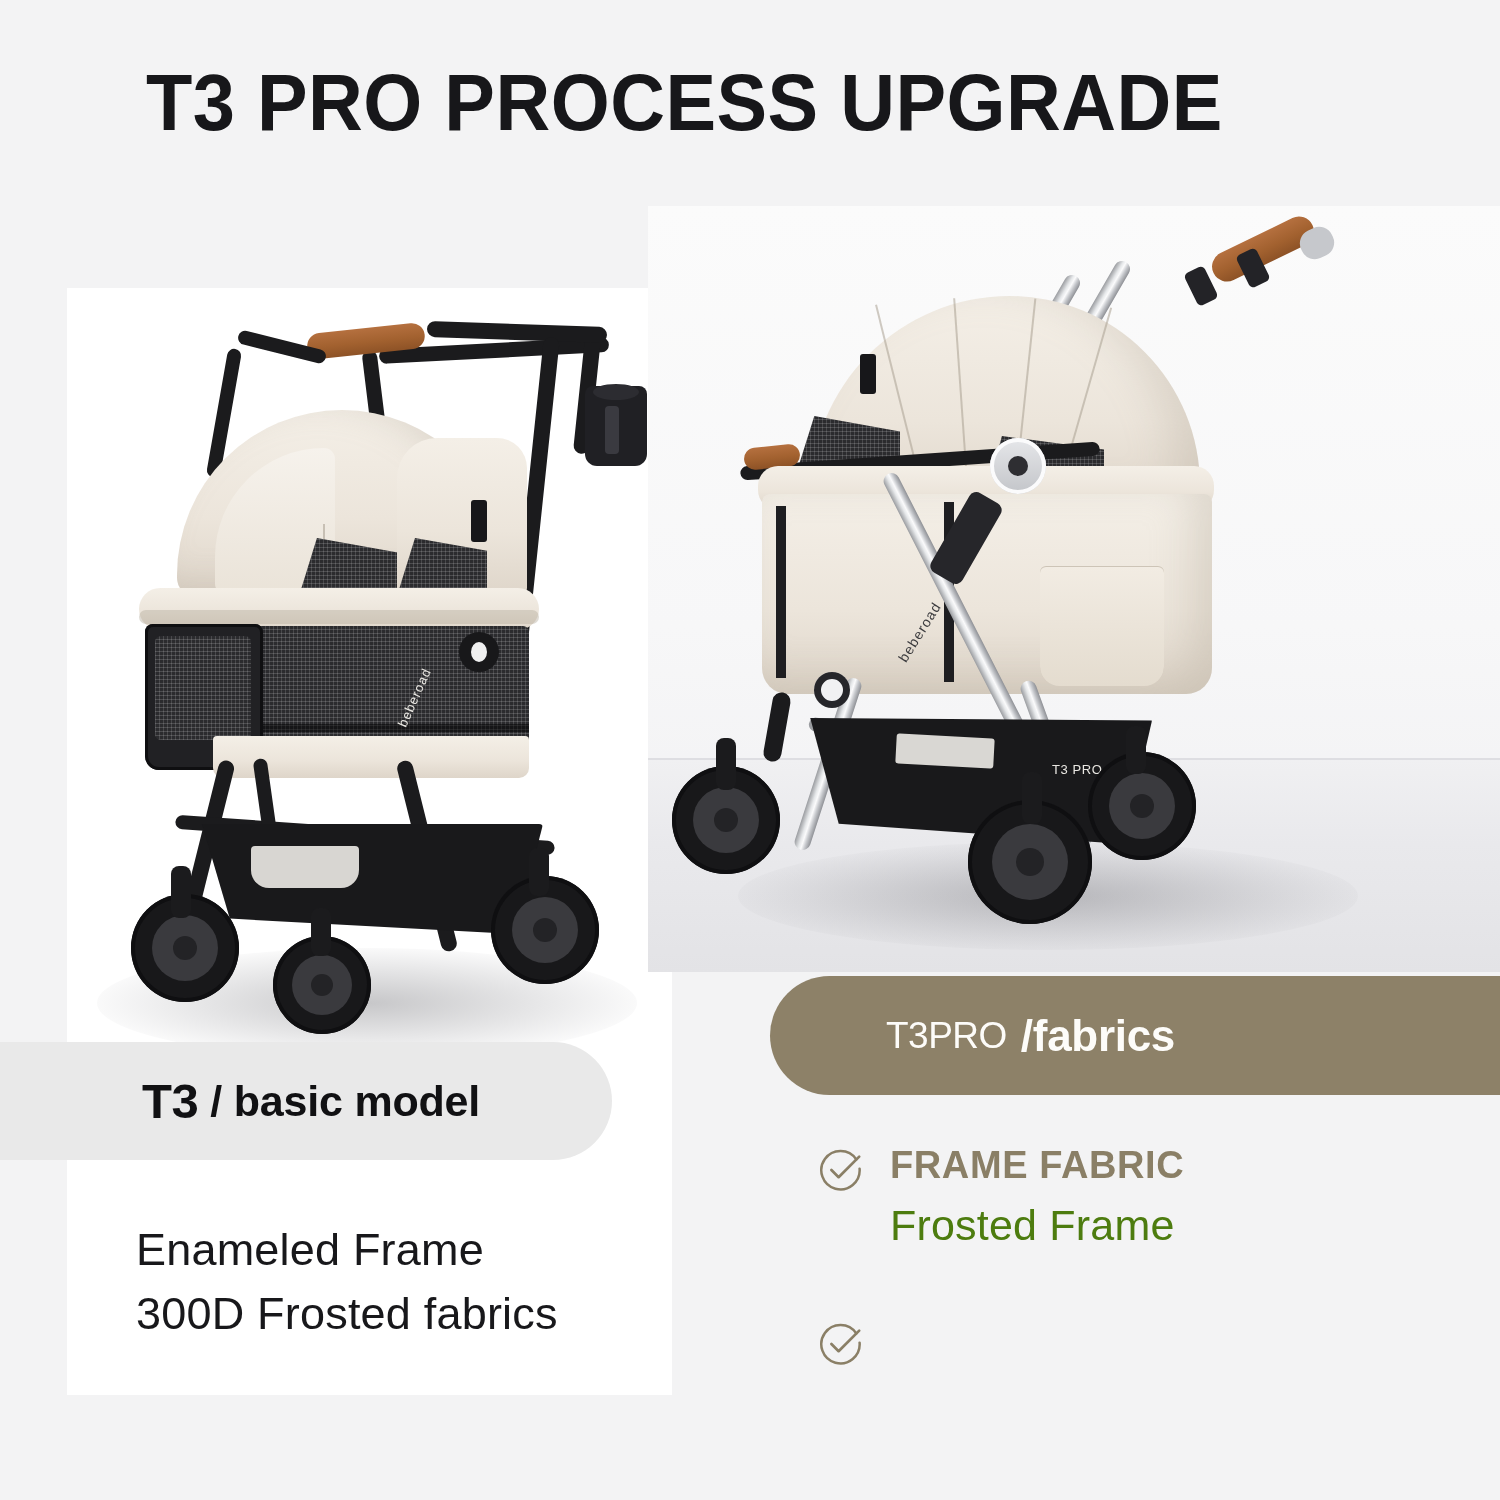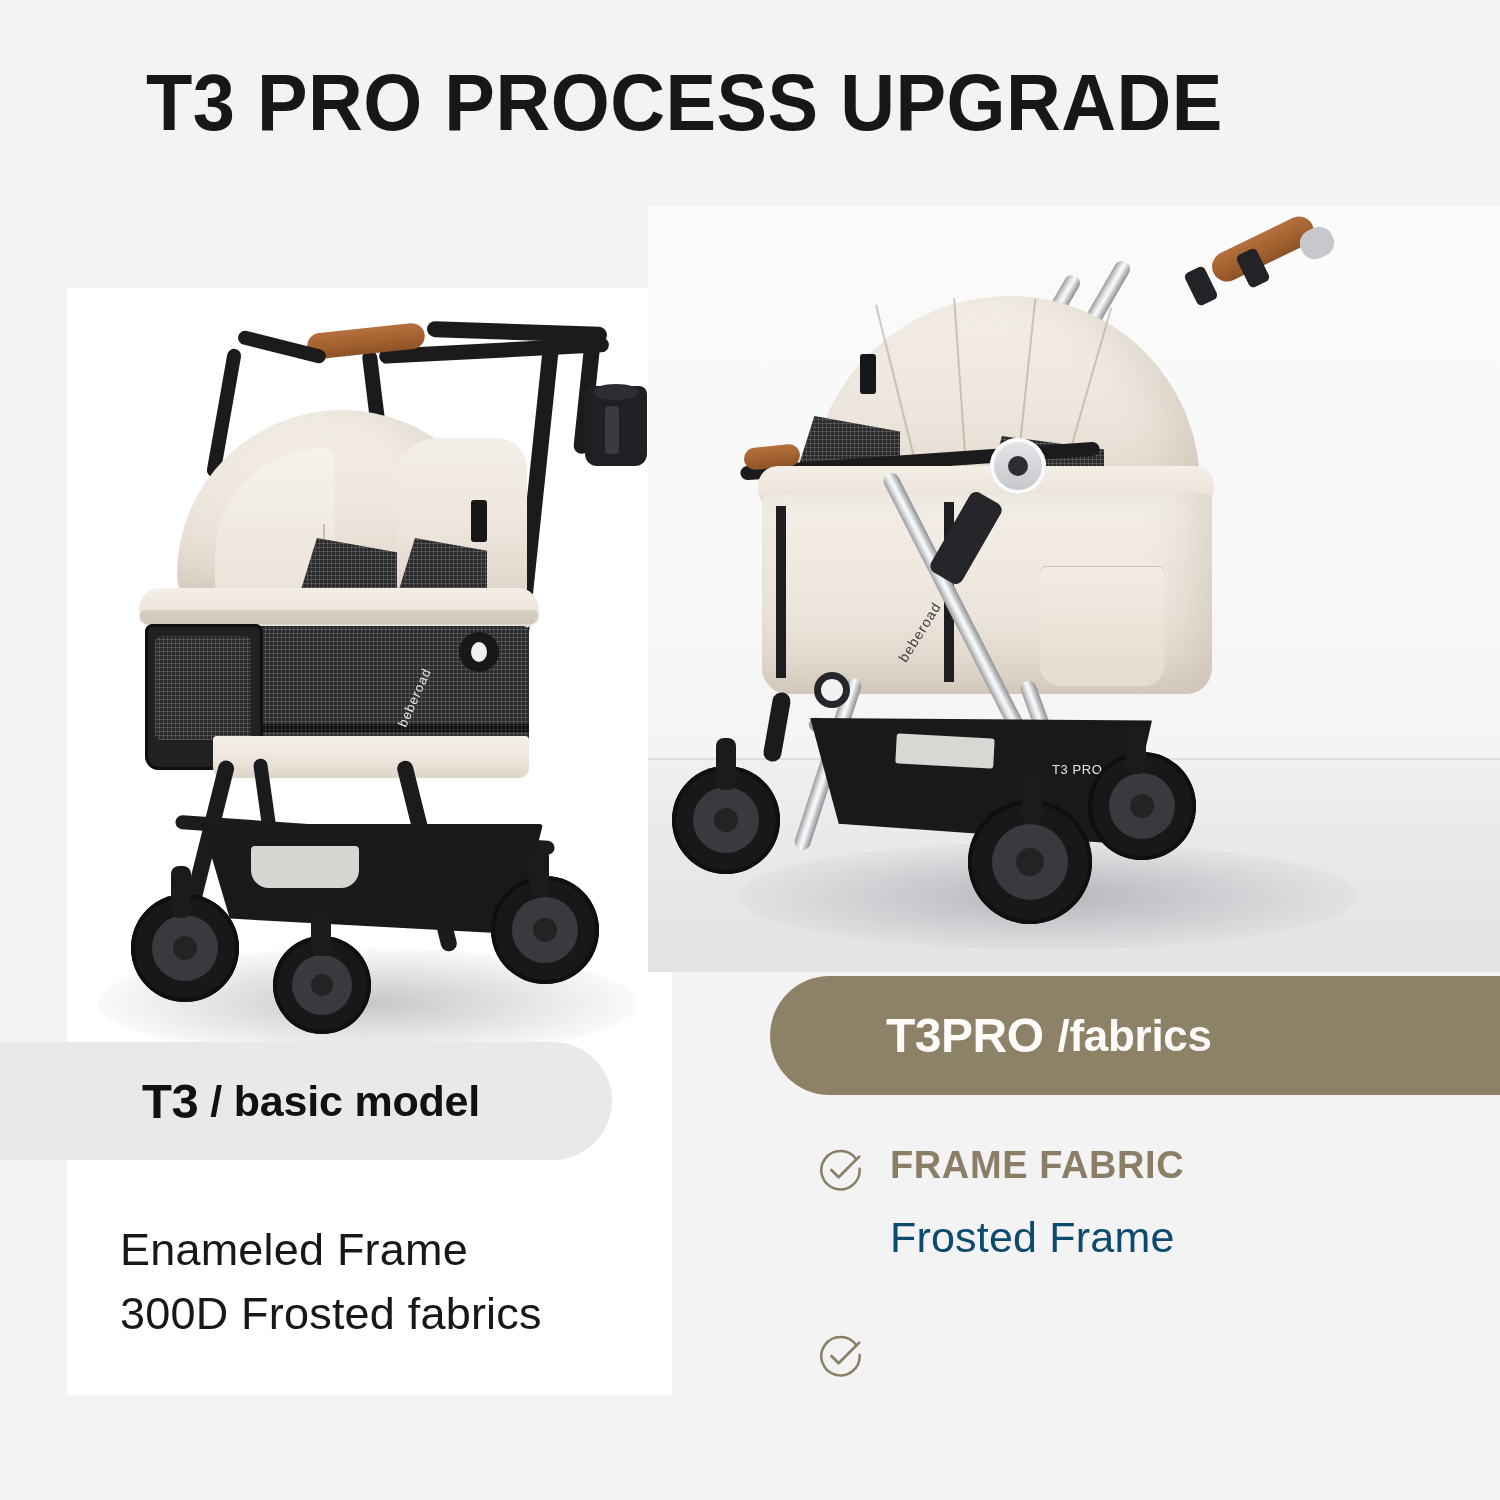--- a/index.html
+++ b/index.html
@@ -174,37 +174,37 @@
     width: 730px;
     height: 119px;
     background: #8d8168;
     border-radius: 60px 0 0 60px;
     display: flex;
     align-items: center;
     padding-left: 116px;
     box-sizing: border-box;
   }
   .pill-right .model-code {
-    font-size: 48px;
-    font-weight: 700;
+    font-size: 37px;
+    font-weight: 400;
     color: #fdfcf9;
     letter-spacing: -0.5px;
   }
   .pill-right .model-desc {
     font-size: 44px;
     font-weight: 700;
     color: #fdfcf9;
     margin-left: 14px;
     letter-spacing: -0.3px;
   }
 
   
   .spec-left {
     position: absolute;
-    left: 120px;
+    left: 136px;
     top: 1218px;
     width: 540px;
   }
   .spec-left .line {
     font-size: 45px;
     line-height: 64px;
     color: #18181b;
     font-weight: 300;
     letter-spacing: 0.2px;
   }
@@ -231,23 +231,23 @@
   .feature-title {
     font-size: 38px;
     font-weight: 700;
     color: #8a7f66;
     letter-spacing: 0.6px;
     line-height: 44px;
   }
   .feature-sub {
     font-size: 43px;
     font-weight: 300;
-    color: #0c4a6e;
+    color: #4d7c0f;
     line-height: 60px;
-    margin-top: 20px;
+    margin-top: 8px;
     letter-spacing: 0.2px;
   }
 </style>
 </head>
 <body>
 
 <div id="stage">
 
   <div class="page-title">T3 PRO PROCESS UPGRADE</div>
 

